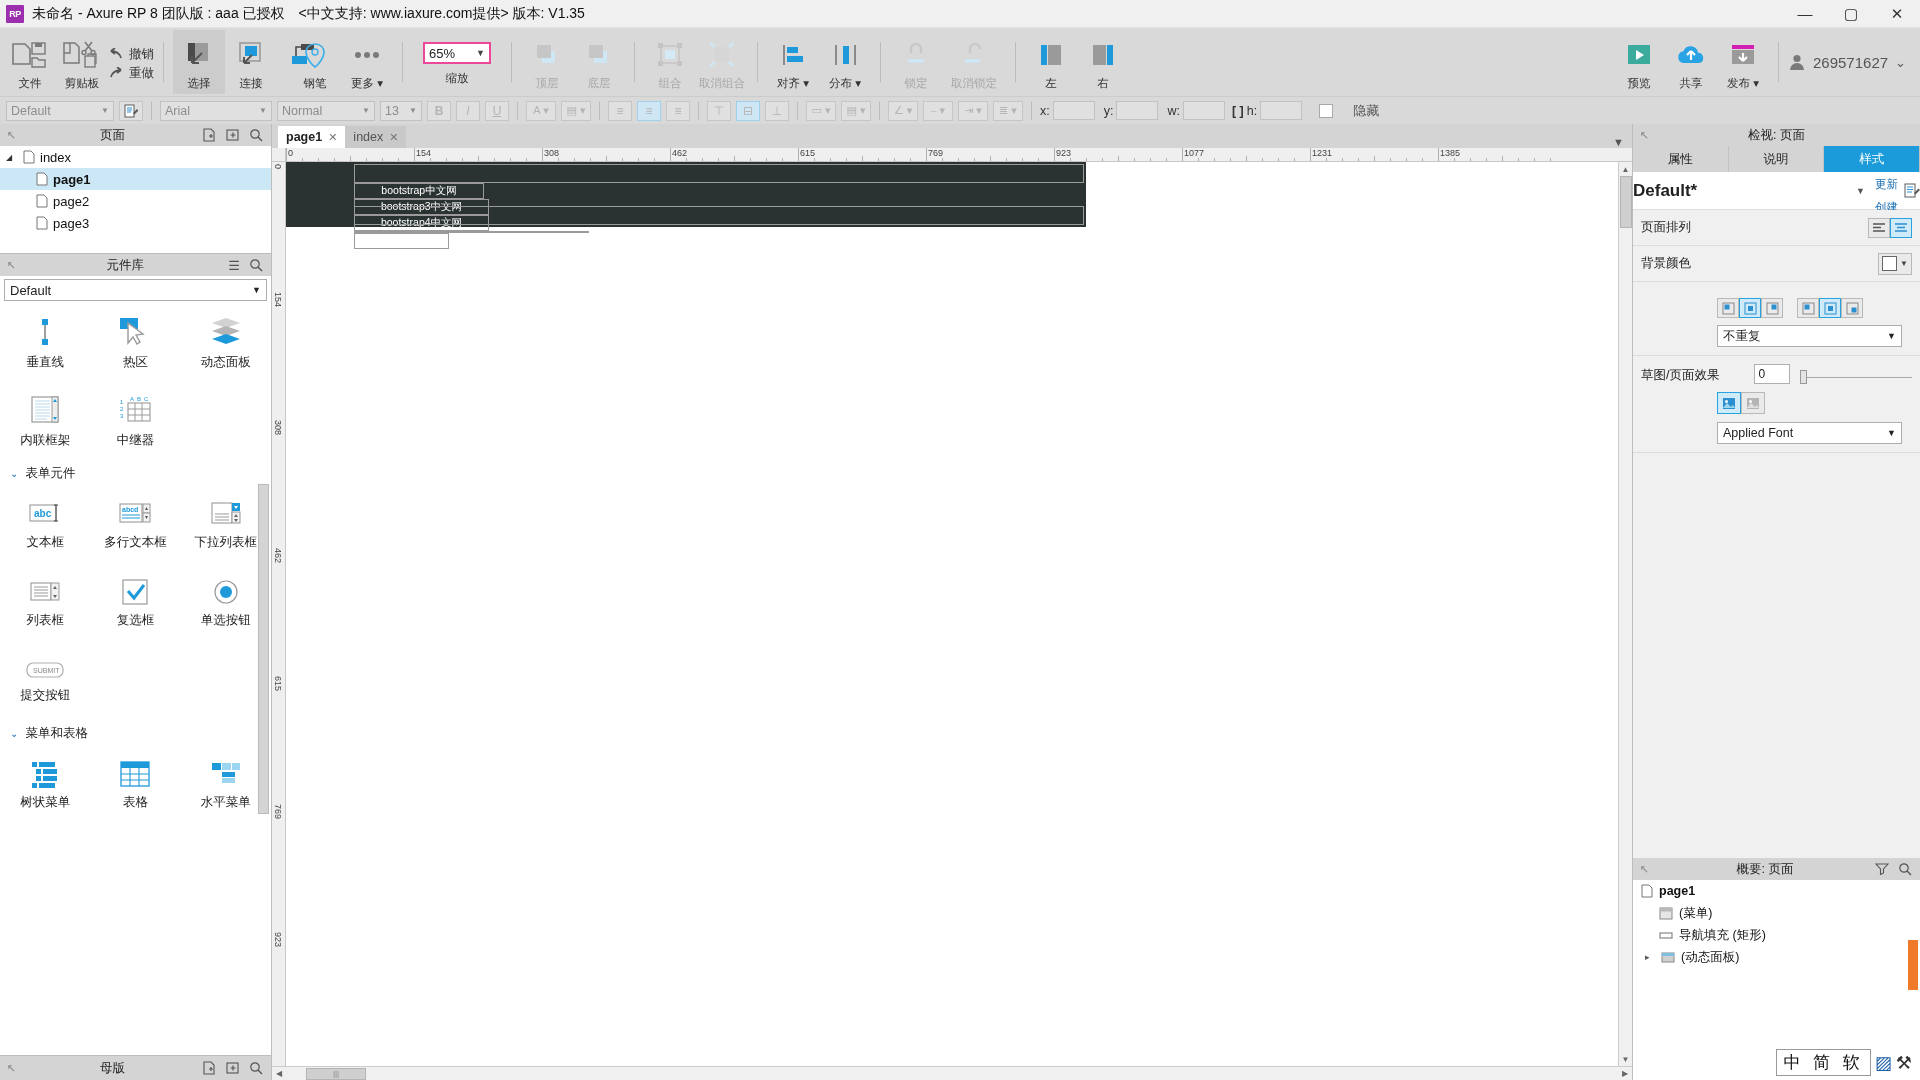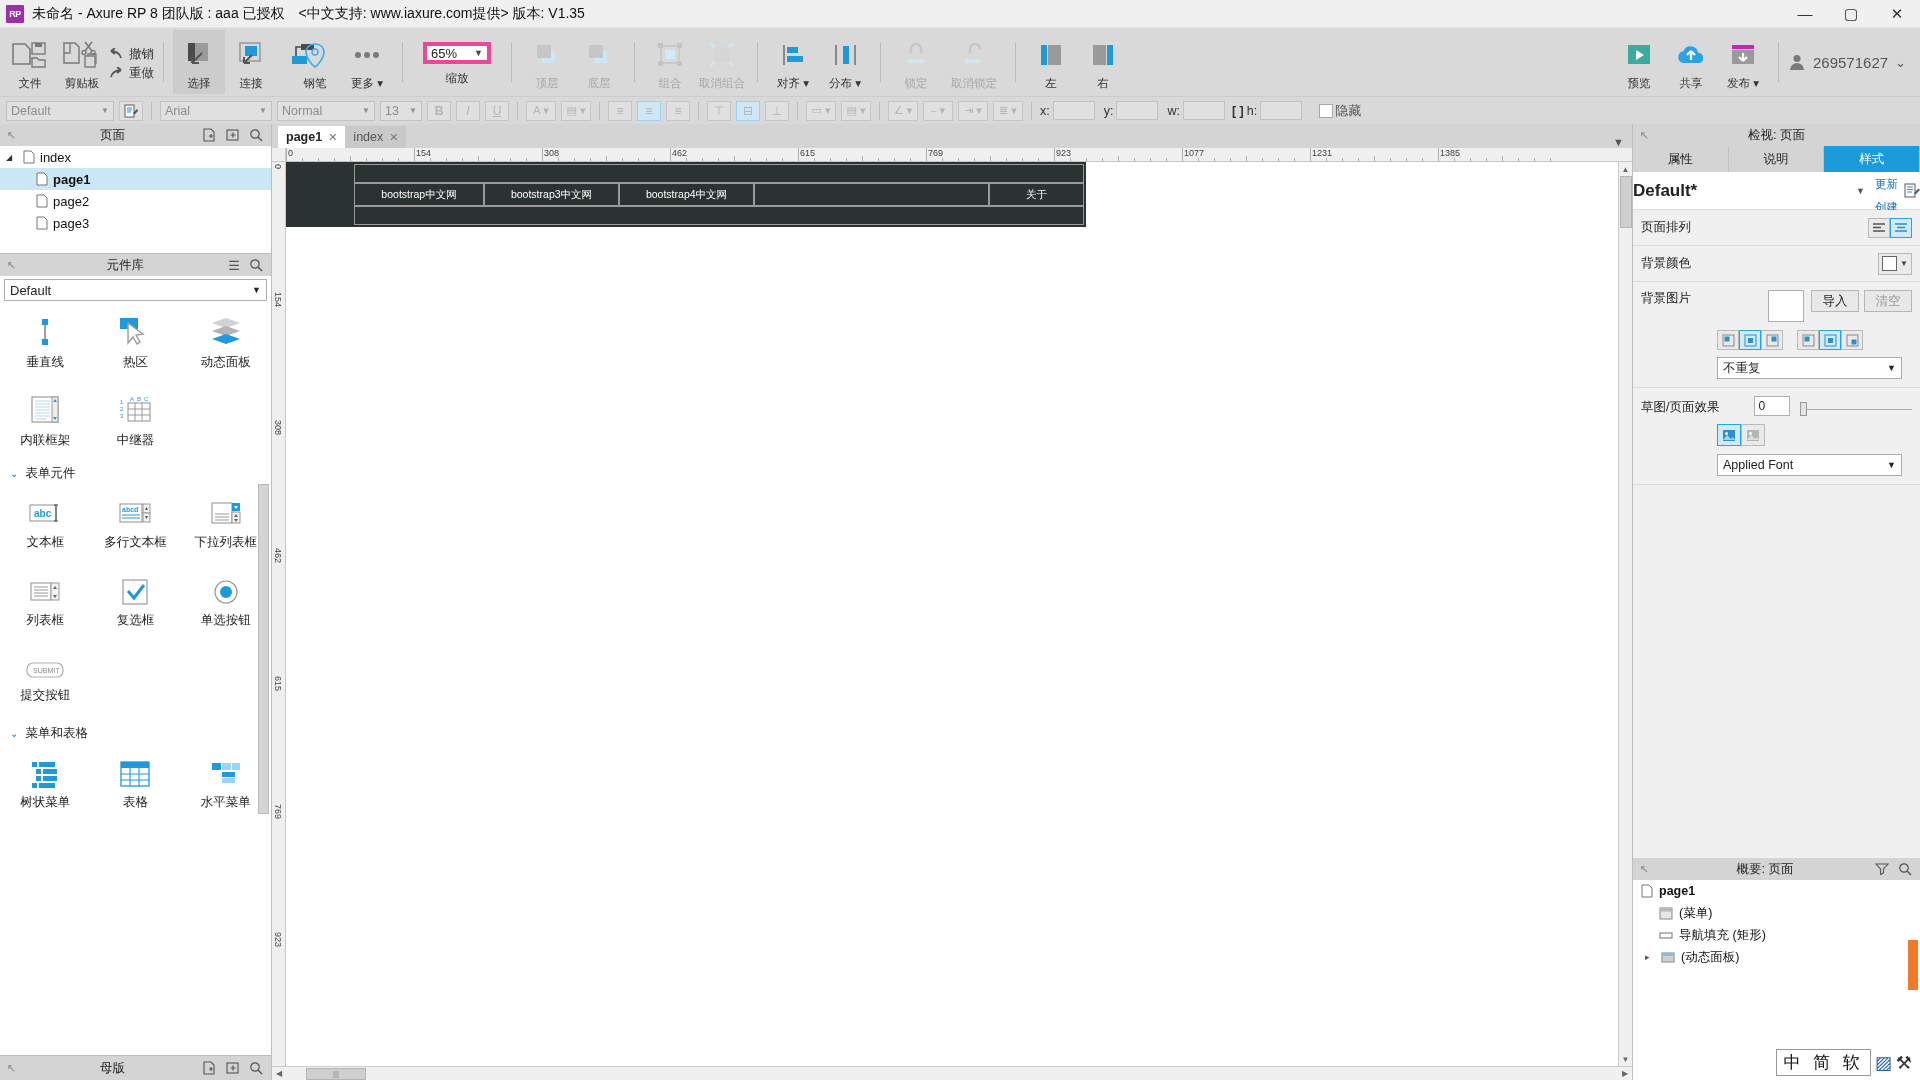--- a/index.html
+++ b/index.html
@@ -31,21 +31,21 @@
   .tb-sep { width:1px; height:40px; background:#bcbcbc; margin:12px 9px 0 9px; }
   .tb-btn { width:52px; height:64px; display:flex; flex-direction:column; align-items:center; justify-content:flex-start;
             padding-top:8px; }
   .tb-btn .lbl { font-size:11.5px; color:#333; margin-top:4px; white-space:nowrap; }
   .tb-btn.dim .lbl { color:#a8a8a8; }
   .tb-btn.selbg { background:#cccccc; }
   .ico { display:flex; align-items:center; justify-content:center; height:34px; }
   .tb-smallcol { display:flex; flex-direction:column; height:64px; justify-content:center; gap:2px; padding-top:4px;}
   .undo-row { display:flex; align-items:center; gap:5px; font-size:12.5px; color:#333; }
   .zoom-wrap { display:flex; flex-direction:column; align-items:center; padding-top:12px; width:90px;}
-  .zoom-select { width:68px; height:22px; background:#fff; border:4px solid #ec4899; display:flex; align-items:center;
+  .zoom-select { width:68px; height:22px; background:#fff; border:2px solid #ec4899; display:flex; align-items:center;
                  padding:0 4px; font-size:13px; justify-content:space-between;}
   .zoom-wrap .lbl { font-size:11.5px; color:#333; margin-top:7px;}
   .tb-right { margin-left:auto; display:flex; align-items:flex-start; padding-right:14px;}
   .acct { display:flex; align-items:center; gap:7px; height:64px; font-size:15px; color:#555; }
 
   
   .formatbar { height:28px; background:#d9d9d9; display:flex; align-items:center; gap:5px; padding:0 6px; border-top:1px solid #cccccc;}
   .fld { background:#e0e0e0; border:1px solid #c2c2c2; height:20px; display:flex; align-items:center; padding:0 4px;
          font-size:12.5px; color:#8d8d8d; justify-content:space-between;}
   .fld .cv { color:#8d8d8d; }
@@ -484,21 +484,21 @@
       <span>x:</span>
       <div class="xybox"></div>
       <span style="margin-left:6px">y:</span>
       <div class="xybox"></div>
       <span style="margin-left:6px">w:</span>
       <div class="xybox"></div>
       <span style="margin-left:4px;font-weight:bold">[ ]</span>
       <span>h:</span>
       <div class="xybox"></div>
     </div>
-    <div style="display:flex;align-items:center;gap:2px;margin-left:12px">
+    <div style="display:flex;align-items:center;gap:20px;margin-left:12px">
       <div style="width:14px;height:14px;background:#fff;border:1px solid #a9a9a9"></div>
       <span style="color:#555">隐藏</span>
     </div>
   </div>
 
   <div class="cols">
 
     <div class="left">
 
       <div class="pnl-head">
@@ -870,21 +870,21 @@
               <div class="rtv" style="top: 130px;">154</div>
               <div class="rtv" style="top: 258px;">308</div>
               <div class="rtv" style="top: 386px;">462</div>
               <div class="rtv" style="top: 514px;">615</div>
               <div class="rtv" style="top: 642px;">769</div>
               <div class="rtv" style="top: 770px;">923</div>
             </div>
           <div class="canvas">
             <div class="navblock" style="left:0;top:0;width:800px;height:65px;"></div>
             <div class="navrowbox" style="left:68px;top:2px;width:730px;height:19px;"></div>
-            <div class="navtable" style="left:68px;top:21px;width:730px;height:23px;">
+            <div class="navtable" style="left:68px;top:21px;width:730px;height:23px;flex-direction:column;">
               <div class="navcell" style="width:130px">bootstrap中文网</div>
               <div class="navcell" style="width:135px">bootstrap3中文网</div>
               <div class="navcell" style="width:135px">bootstrap4中文网</div>
               <div class="navcell" style="width:235px"></div>
               <div class="navcell" style="width:95px">关于</div>
             </div>
             <div class="navrowbox" style="left:68px;top:44px;width:730px;height:19px;"></div>
           </div>
           <div class="vscroll">
             <div class="arw">▲</div>
@@ -947,26 +947,20 @@
 
       <div class="prow">
         <span class="plabel">背景颜色</span>
         <div style="display:flex;align-items:center;border:1px solid #b9b9b9;background:#eaeaea;height:22px;padding:0 3px;gap:3px">
           <div style="width:15px;height:15px;background:#fff;border:1px solid #666"></div>
           <span style="font-size:8px;color:#444">▼</span>
         </div>
       </div>
 
       <div class="prow" style="align-items:flex-start;padding-top:8px;flex-direction:column">
-        <div style="display:flex;width:100%;align-items:flex-start">
-          <span class="plabel">背景图片</span>
-          <div style="width:36px;height:32px;background:#fff;border:1px solid #b0b0b0;margin-right:7px"></div>
-          <div class="btnsm">导入</div>
-          <div class="btnsm" style="margin-left:5px;color:#9a9a9a">清空</div>
-        </div>
         <div style="display:flex;gap:14px;margin:8px 0 0 76px">
           <div style="display:flex">
             <div class="tgl">
                 <svg width="13" height="13" viewBox="0 0 13 13">
                   <rect x="1" y="1" width="11" height="11" fill="none" stroke="#888"></rect>
                   <rect x="2.5" y="2.5" width="5" height="5" fill="#2b8fd0"></rect>
                 </svg>
               </div>
             <div class="tgl on">
                 <svg width="13" height="13" viewBox="0 0 13 13">

